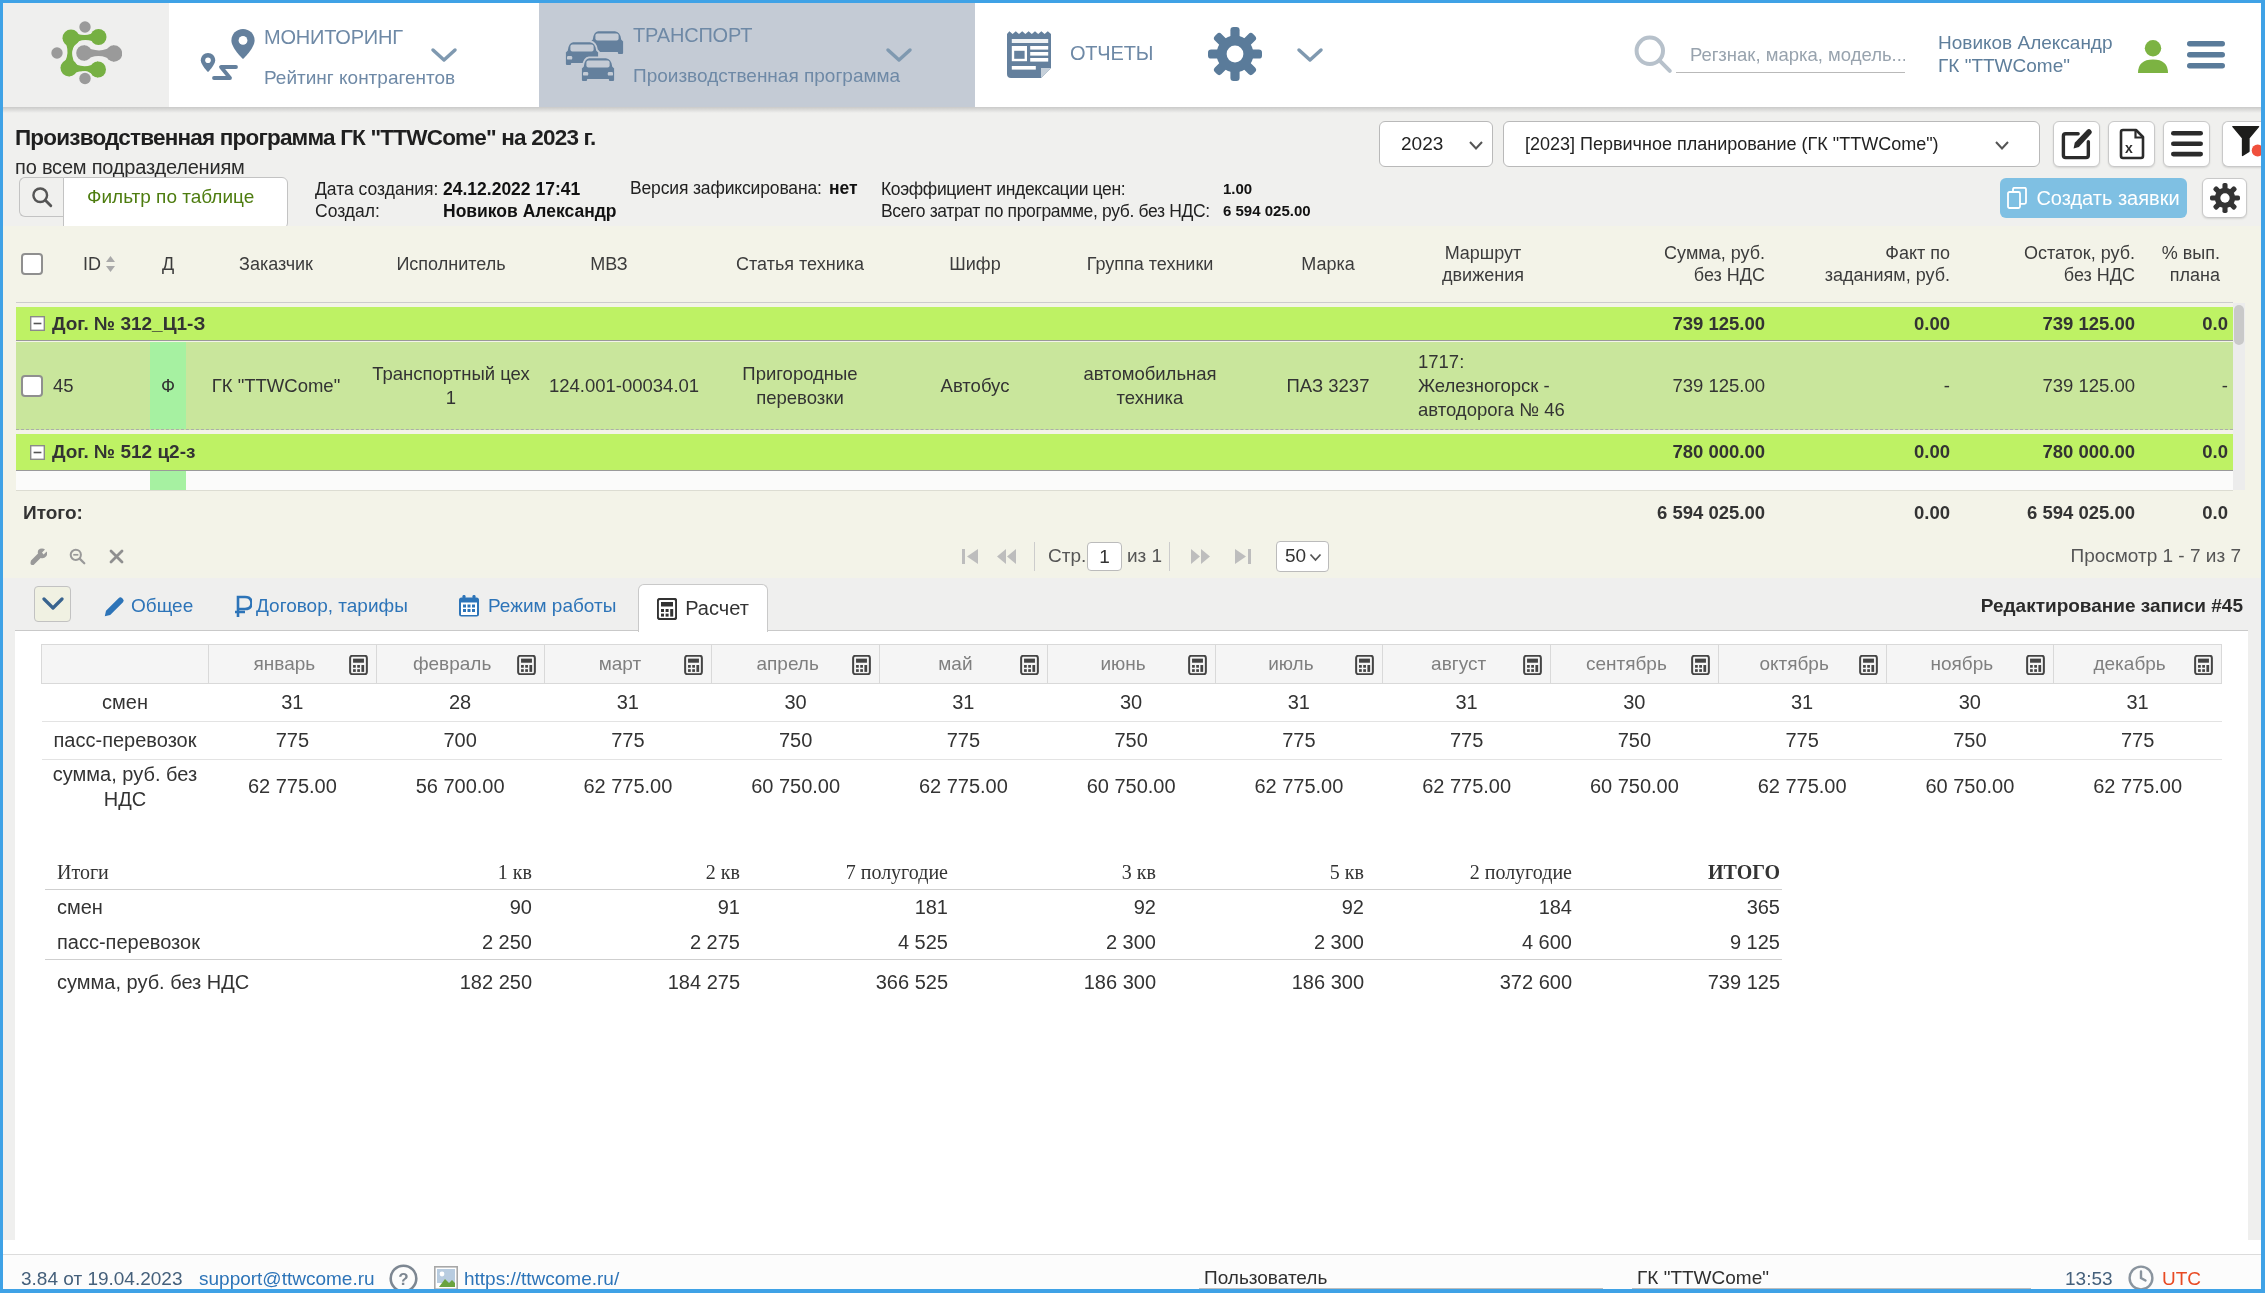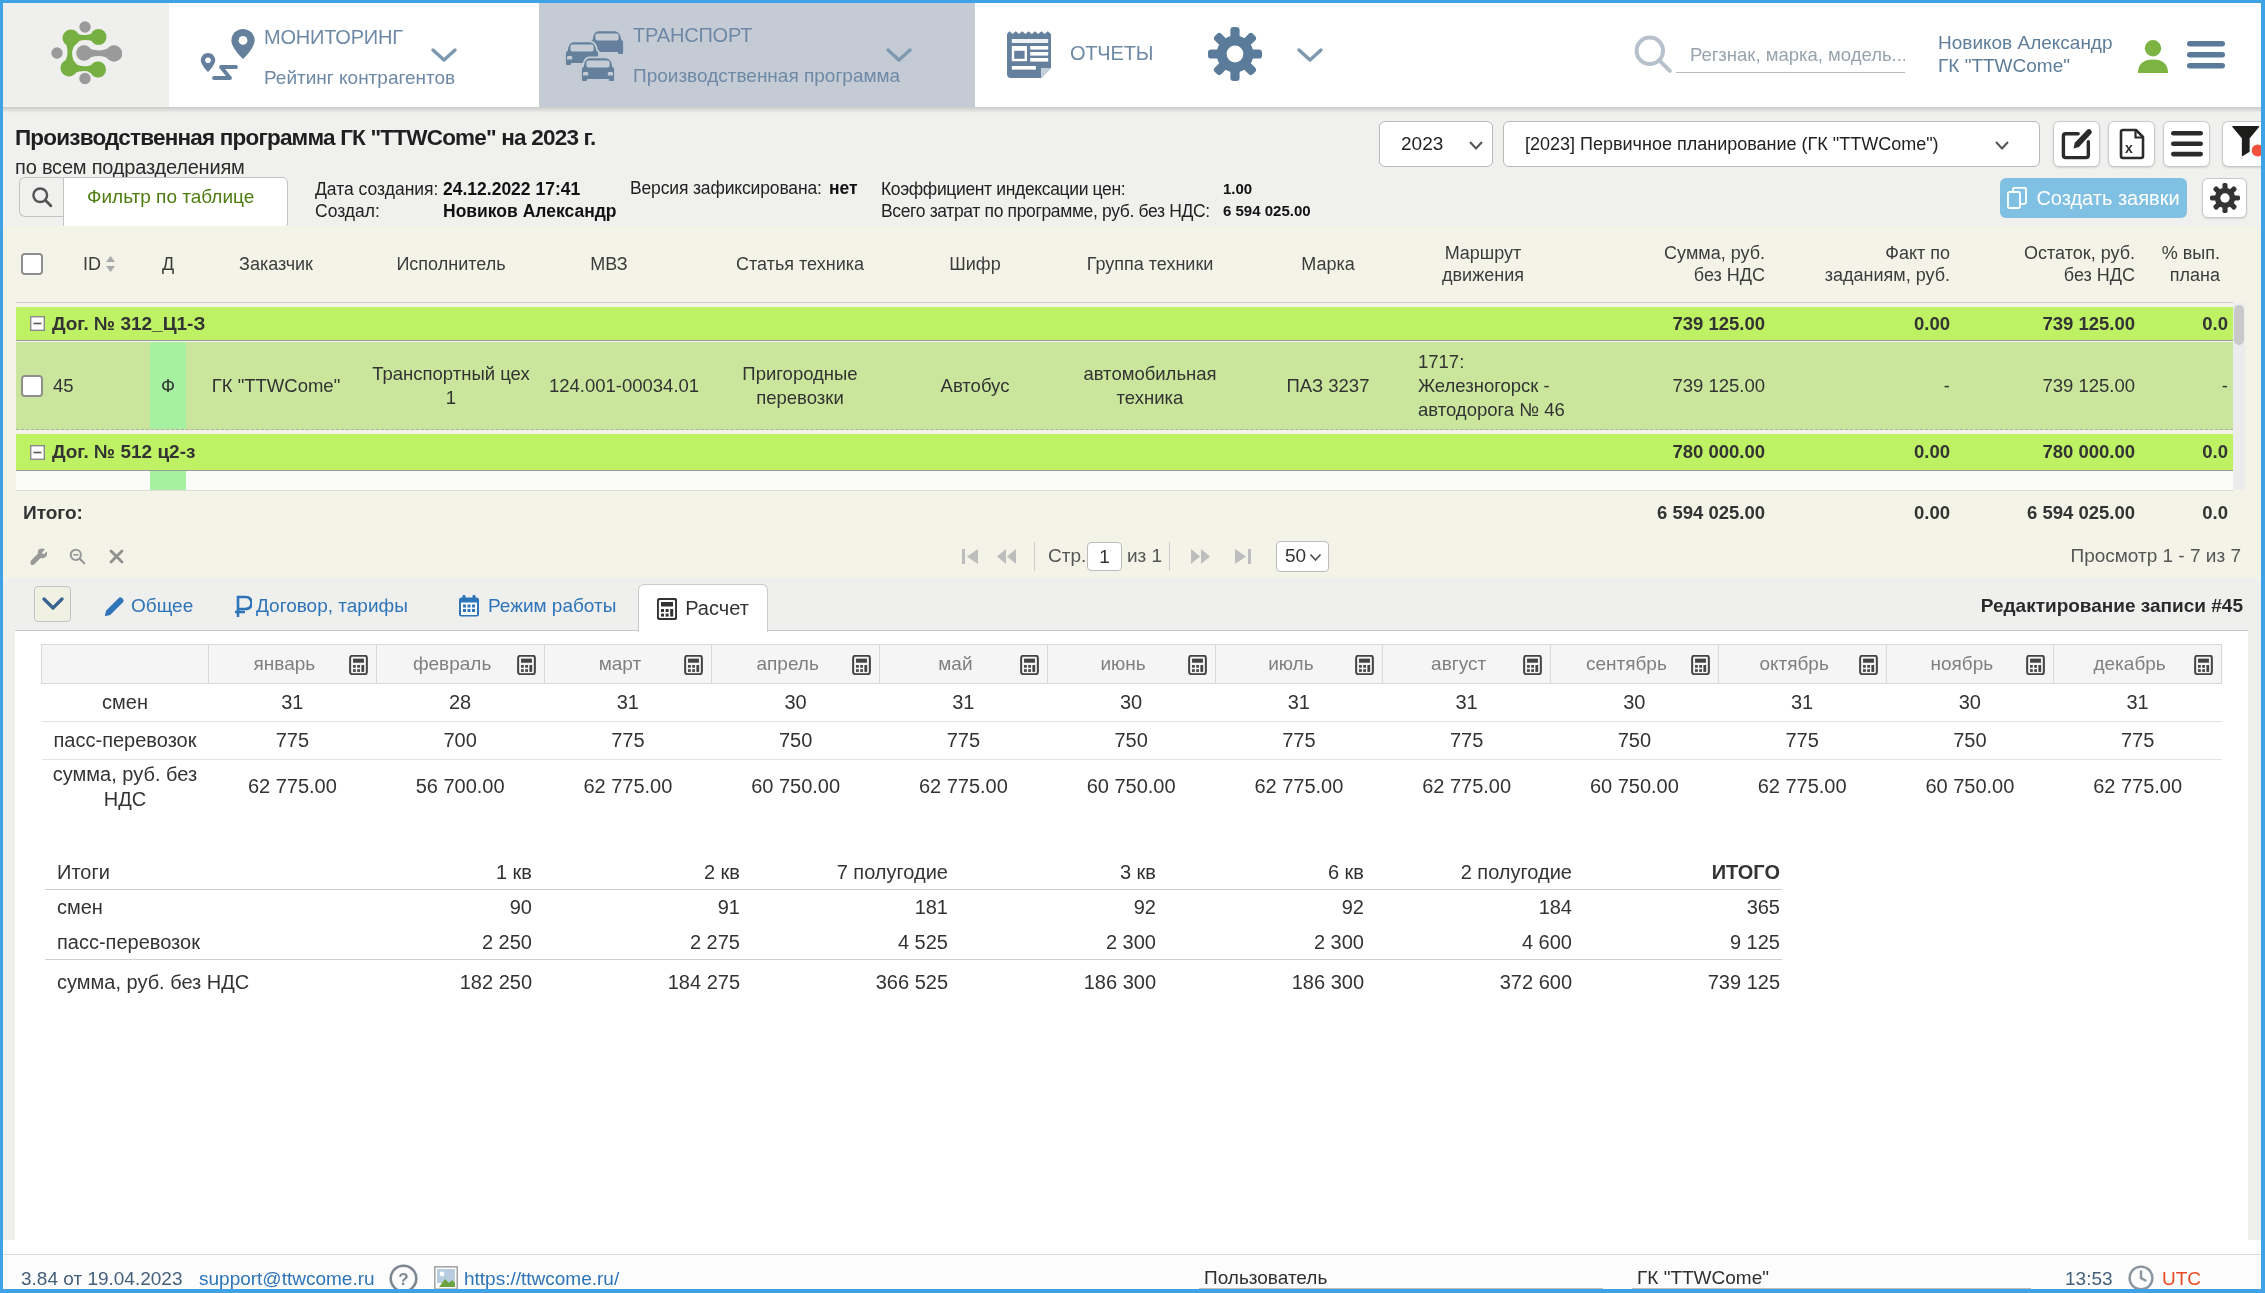--- a/index.html
+++ b/index.html
@@ -50,21 +50,21 @@
 .c12{left:1762px;width:185px}.c13{left:1947px;width:185px}.c14{left:2132px;width:85px;padding-right:5px}
 .tabitem { display:flex; align-items:center; font-size:19px; color:#2d74b8; }
 #mt th { background:#f5f5f5; border:1px solid #d9d9d9; height:39px; font-weight:normal; font-size:19px; color:#7f7f7f; position:relative; padding-right:16px; }
 #mt th svg.mc { position:absolute; right:8px; top:10px; }
 #mt td { text-align:center; font-size:20px; color:#333; }
 .mr1 td { height:38px; }
 .mr2 td { height:38px; border-top:1px solid #e3e3e3; }
 .mr3 td { height:54px; border-top:1px solid #e3e3e3; }
 td.mlbl { font-size:20px; line-height:25px; }
 #it td { text-align:right; font-size:20px; color:#333; padding-right:2px; }
-.ith td { height:33px; }
+.ith td { height:33px;font-family:Liberation Serif, serif; }
 .ir1 td { height:37px; border-top:1px solid #cfcfcf; }
 .ir2 td { height:33px; }
 .ir3 td { height:47px; border-top:1px solid #cfcfcf; }
 #it td.ilbl { text-align:left; padding-left:12px; }
 </style>
 </head>
 <body>
 <div id="nav">
   <div class="logo">
     <svg class="abs" style="left:48px;top:18px" width="71" height="64" viewBox="0 0 71 64">
@@ -634,21 +634,21 @@
           <col>
           <col>
         </colgroup>
       <tbody>
           <tr class="ith">
             <td class="ilbl">Итоги</td>
             <td>1 кв</td>
             <td>2 кв</td>
             <td>7 полугодие</td>
             <td>3 кв</td>
-            <td>6 кв</td>
+            <td>5 кв</td>
             <td>2 полугодие</td>
             <td style="font-weight:bold">ИТОГО</td>
           </tr>
       <tr class="ir1">
             <td class="ilbl">смен</td>
             <td>90</td>
             <td>91</td>
             <td>181</td>
             <td>92</td>
             <td>92</td>

